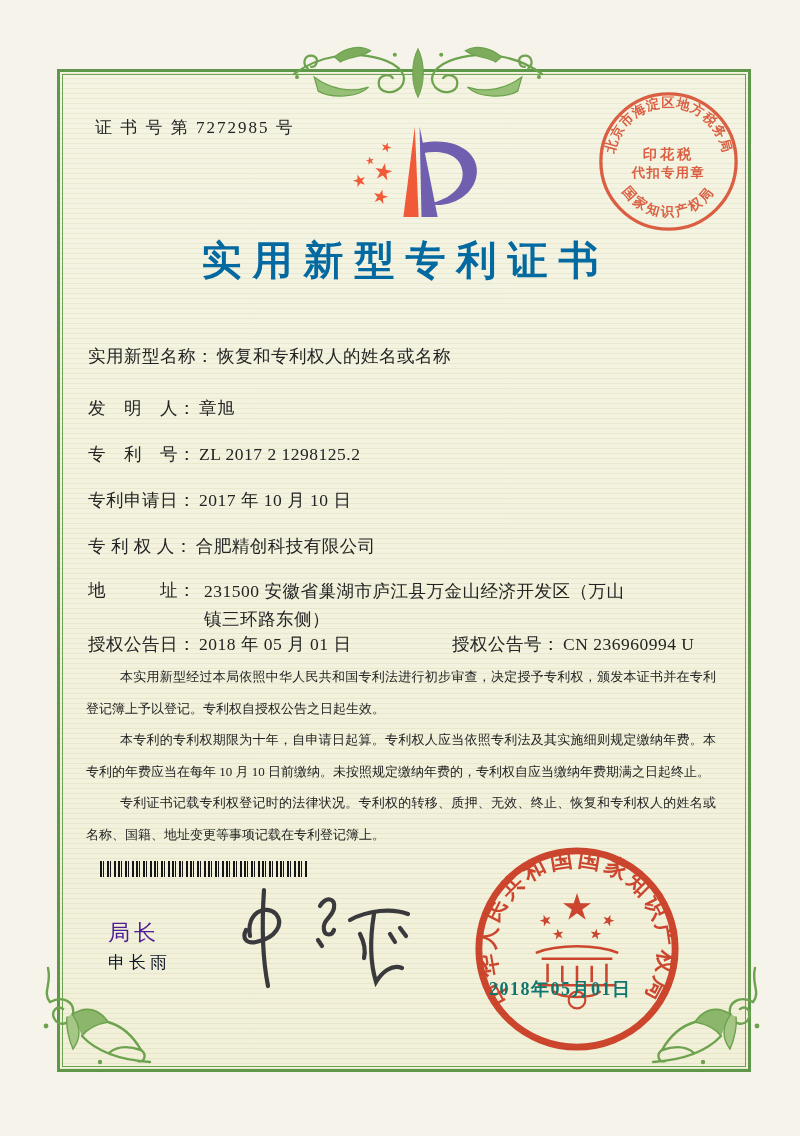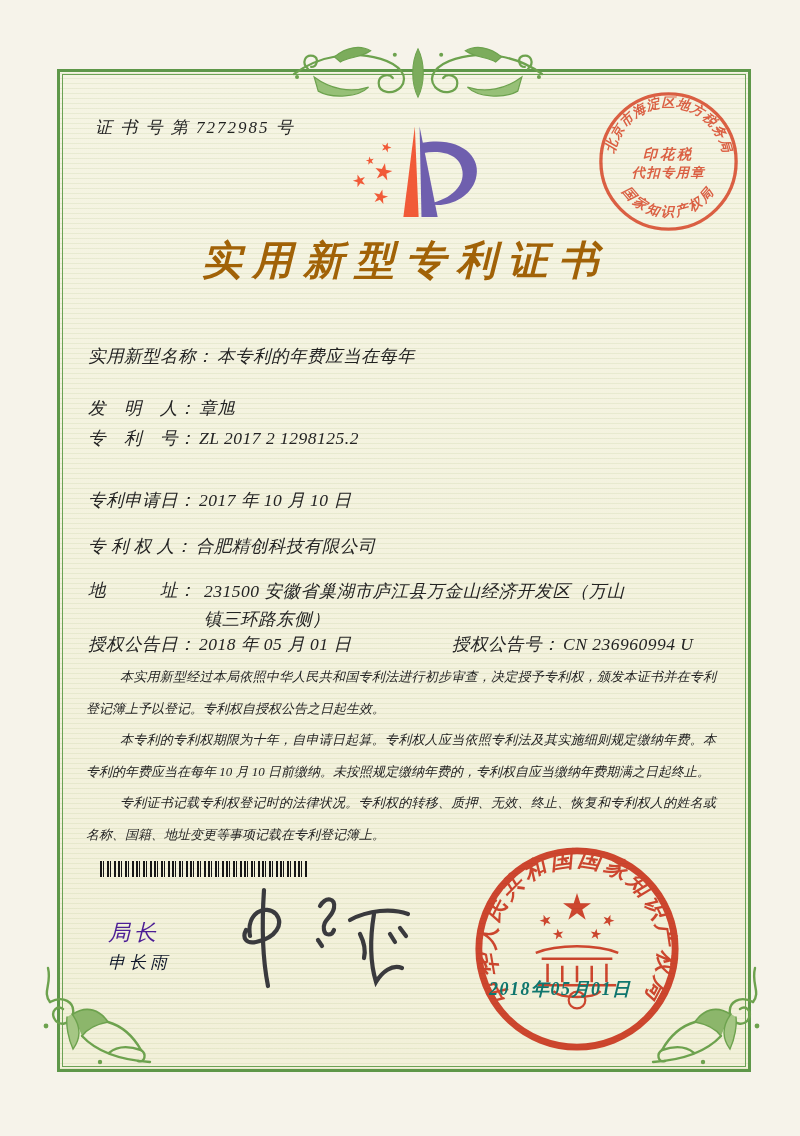--- a/index.html
+++ b/index.html
@@ -1,35 +1,35 @@
 <!DOCTYPE html>
 <html><head>
 <meta charset="utf-8">
 <style>
   html,body{margin:0;padding:0;background:#e9e5da;}
   .page{position:relative;width:800px;height:1136px;background:#f6f3ea;overflow:hidden;
-        font-family:"Liberation Serif",serif;color:#232323;font-style:italic;}
+        font-family:"Liberation Serif",serif;color:#232323;}
   
   .frame{position:absolute;left:57px;top:69px;width:688px;height:997px;
          border:3px solid #5e9749;
          background:repeating-linear-gradient(0deg, rgba(145,172,95,.13) 0 1px, rgba(0,0,0,0) 1px 5px),
                     linear-gradient(#f5f4e3,#f2f0d9);}
   .frame::after{content:"";position:absolute;inset:2px;border:1px solid #6ba254;}
   .orn{position:absolute;pointer-events:none;}
   .orn-top{left:292px;top:42px;width:252px;height:62px;}
   .orn-bl{left:36px;top:966px;width:118px;height:118px;}
   .orn-br{left:649px;top:966px;width:118px;height:118px;transform:scaleX(-1);}
   .cert-no{position:absolute;left:95px;top:116px;font-size:17px;letter-spacing:2px;}
   .logo{position:absolute;left:330px;top:118px;width:162px;height:118px;}
   .tax-stamp{position:absolute;left:595px;top:88px;width:147px;height:147px;opacity:.85;mix-blend-mode:multiply;}
   .title{position:absolute;left:0;right:0;top:233px;margin:0;text-align:center;
-         font-size:40px;font-weight:700;letter-spacing:11px;text-indent:11px;color:#a16207;}
+         font-size:40px;font-weight:700;letter-spacing:11px;text-indent:11px;color:#0369a1;}
   .field{position:absolute;left:88px;font-size:17.5px;white-space:nowrap;letter-spacing:.5px;}
   .field .fv{margin-left:3px;}
-  .f1{top:344px}.f2{top:396px}.f3{top:426px}.f4{top:488px}.f5{top:534px}
+  .f1{top:344px}.f2{top:396px}.f3{top:442px}.f4{top:488px}.f5{top:534px}
   .f6{top:578px}
   .f6 .fv{display:inline-block;white-space:normal;width:438px;line-height:27.5px;vertical-align:top;margin-left:8px;}
   .f7{top:632px}
   .f8{top:632px;left:452px}
   .paras{position:absolute;left:86px;top:661px;width:630px;font-size:13px;line-height:31.6px;text-align:justify;}
   .paras p{margin:0;text-indent:34px;}
   .barcode{position:absolute;left:100px;top:861px;width:208px;height:16px;
     background:repeating-linear-gradient(90deg,#161616 0 2px,transparent 2px 3px,#161616 3px 4px,
       transparent 4px 7px,#161616 7px 9px,transparent 9px 10px,#161616 10px 11px,
       transparent 11px 14px,#161616 14px 16px,transparent 16px 18px);}
@@ -115,21 +115,21 @@
     <text font-size="13.5" fill="#e2492c" font-weight="700" letter-spacing="2.5" text-anchor="middle">
       <textPath href="#taxBotArc" startOffset="50%">国家知识产权局</textPath>
     </text>
     <text x="75" y="72" font-size="14.5" fill="#e2492c" font-weight="700" letter-spacing="3" text-anchor="middle">印花税</text>
     <text x="75" y="91" font-size="13.5" fill="#e2492c" font-weight="700" letter-spacing="1.5" text-anchor="middle">代扣专用章</text>
   </svg>
 
   <h1 class="title">实用新型专利证书</h1>
 
   <div class="field f1">
-    <span class="fl">实用新型名称：</span><span class="fv">本专利的年费应当在每年</span>
+    <span class="fl">实用新型名称：</span><span class="fv">恢复和专利权人的姓名或名称</span>
   </div>
   <div class="field f2">
     <span class="fl">发　明　人：</span><span class="fv">章旭</span>
   </div>
   <div class="field f3">
     <span class="fl">专　利　号：</span><span class="fv">ZL 2017 2 1298125.2</span>
   </div>
   <div class="field f4">
     <span class="fl">专利申请日：</span><span class="fv">2017 年 10 月 10 日</span>
   </div>

